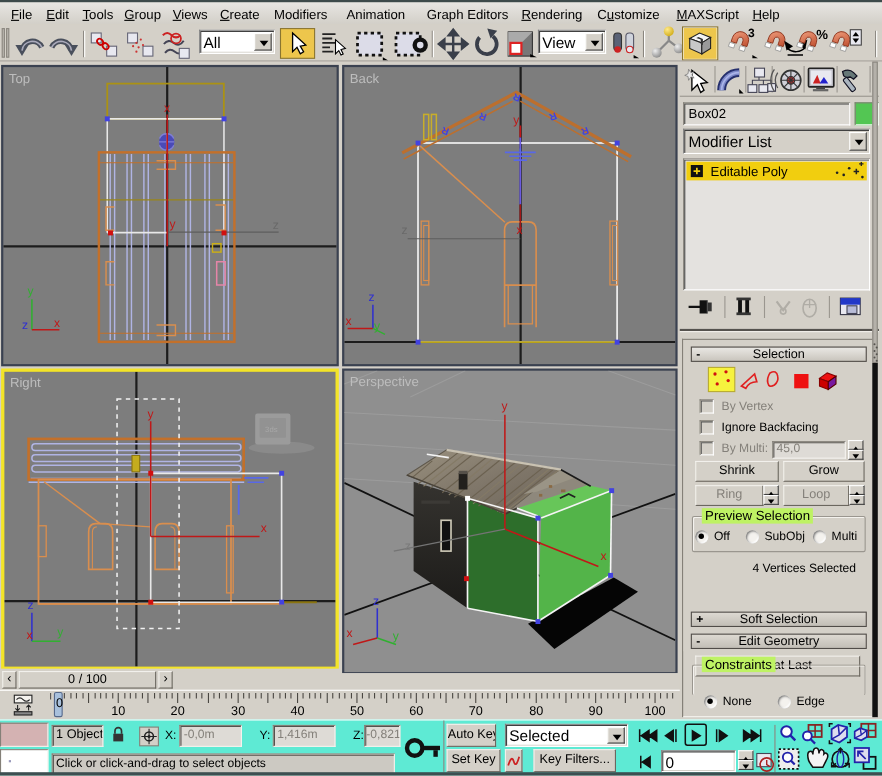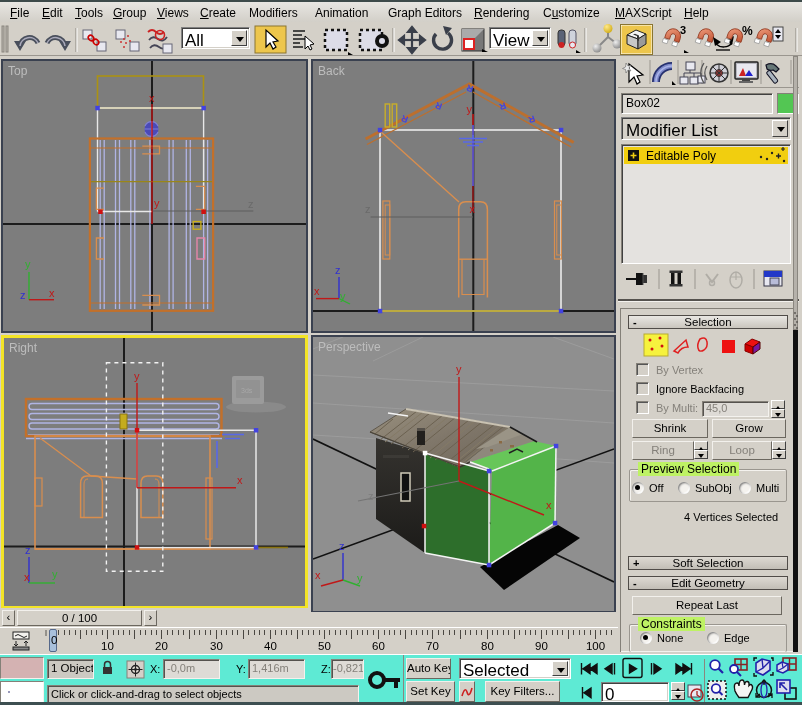--- a/index.html
+++ b/index.html
@@ -7,21 +7,21 @@
 *{box-sizing:border-box;}
 .abs{position:absolute;}
 #root{position:relative;width:802px;height:705px;background:#d4d0c8;font-size:12px;color:#000;}
 
 #menubar{left:0;top:0;width:802px;height:22px;background:linear-gradient(#e8e6e2,#d2cfc8);border-top:2px solid #3d4a4a;}
 #menubar .mi{position:absolute;top:4px;font-size:12px;color:#000;white-space:pre;}
 .u{text-decoration:underline;}
 
 #toolbar{left:0;top:22px;width:802px;height:34px;background:#d4d0c8;border-bottom:1px solid #9a968f;}
 .combo{position:absolute;background:#fff;border:1px solid;border-color:#808080 #fff #fff #808080;box-shadow:inset 1px 1px 0 #404040, inset -1px -1px 0 #d4d0c8;}
-.combo .cfield{position:absolute;left:3px;top:3px;font-size:17px;}
+.combo .cfield{position:absolute;left:3px;top:3px;font-size:14px;}
 .combo .cbtn{position:absolute;right:2px;top:2px;bottom:2px;width:16px;background:#d4d0c8;border:1px solid;border-color:#fff #404040 #404040 #fff;}
 .combo .cbtn:after{content:"";position:absolute;left:4px;top:6px;border:4px solid transparent;border-top:5px solid #000;}
 
 .vp{position:absolute;background:#7d7d7d;}
 
 #cpanel{left:618px;top:56px;width:184px;height:596px;background:#d4d0c8;font-size:11px;}
 .rollhead{position:absolute;left:10px;width:160px;height:14px;background:linear-gradient(#e9e7e3,#c9c5bd);border:1px solid #504c48;font-size:11.5px;text-align:center;line-height:13px;}
 .rollhead .pm{position:absolute;left:4px;top:0px;font-size:11px;font-weight:bold;}
 .btn{position:absolute;background:#d4d0c8;border:1px solid;border-color:#f2f0ec #6b675f #6b675f #f2f0ec;font-size:11.5px;text-align:center;color:#000;white-space:nowrap;overflow:hidden;}
 .gray{color:#84807a;}
@@ -686,21 +686,21 @@
     <div class="radio" style="left:60px;top:426px;"></div>
     <div class="abs" style="left:77px;top:426px;">SubObj</div>
     <div class="radio" style="left:121px;top:426px;"></div>
     <div class="abs" style="left:138px;top:426px;">Multi</div>
     <div class="abs" style="left:66px;top:455px;">4 Vertices Selected</div>
 
     <div class="rollhead" style="top:500px;background:linear-gradient(#ddd9d2,#c2beb6);"><span class="pm">+</span>Soft Selection</div>
     <div class="rollhead" style="top:520px;background:linear-gradient(#ddd9d2,#c2beb6);"><span class="pm">-</span>Edit Geometry</div>
     <div class="abs" style="left:2px;top:536px;width:177px;height:60px;border-left:1px solid #848078;border-right:1px solid #f4f2ee;"></div>
     <div class="btn" style="left:14px;top:540px;width:150px;height:19px;padding-top:2px;">Repeat Last</div>
-    <div class="groupbox" style="left:11px;top:568px;width:158px;height:28px;border-bottom:none;">
+    <div class="groupbox" style="left:11px;top:548px;width:158px;height:28px;border-bottom:none;">
       <span class="glabel">Constraints</span>
     </div>
     <div class="radio on" style="left:22px;top:576px;"></div>
     <div class="abs" style="left:39px;top:576px;">None</div>
     <div class="radio" style="left:89px;top:576px;"></div>
     <div class="abs" style="left:106px;top:576px;">Edge</div>
 
     <div class="abs" style="left:175px;top:0px;width:5px;height:274px;background:#b5b1aa;border:1px solid #8a867f;"></div>
     <svg width="6" height="20" style="position:absolute;left:175px;top:255px">
         <g fill="#55524e">

